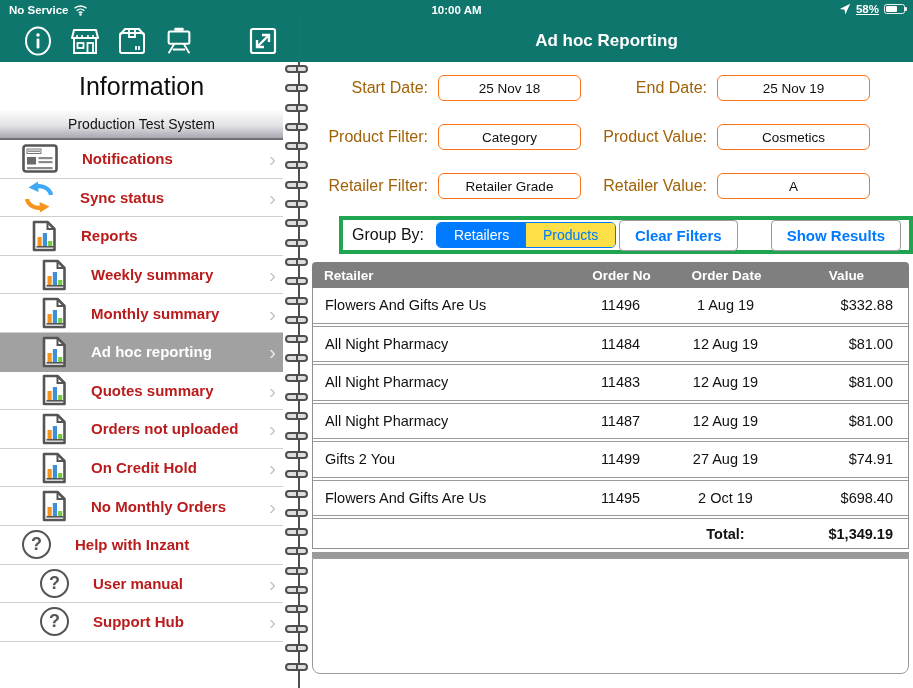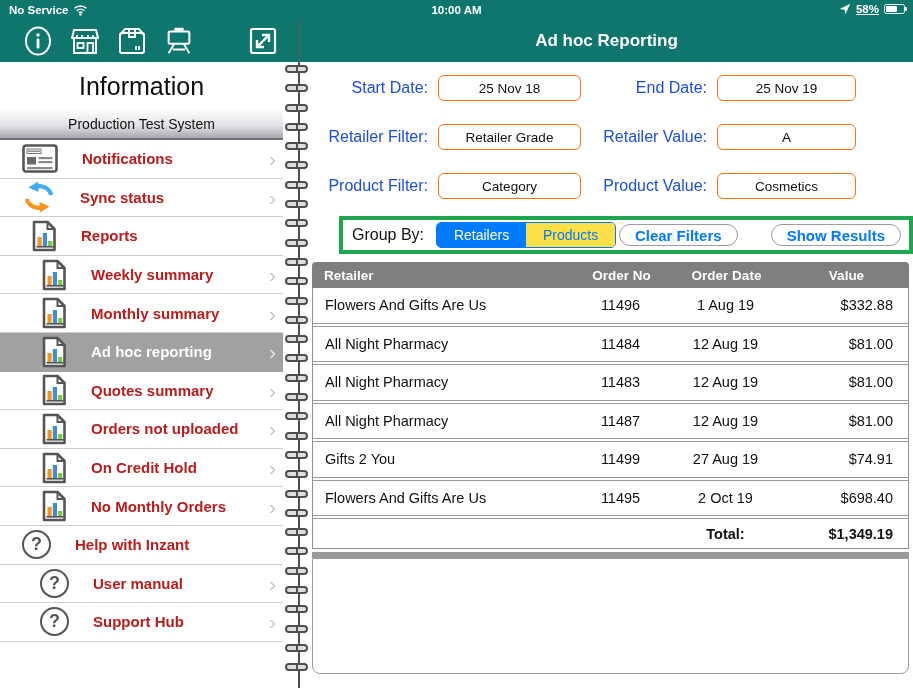--- a/index.html
+++ b/index.html
@@ -48,34 +48,34 @@
   .spiral { position:relative; width:27px; }
   .spine { position:absolute; left:15px; top:0; bottom:0; width:2px; background:#4f4f4f; }
   .coil-stack { position:absolute; left:2px; top:3px; display:flex; flex-direction:column; gap:11.3px; }
   .coil { position:relative; width:23px; height:8px; background:#dedede; border:2px solid #4f4f4f; border-radius:4px; }
   .coil::after { content:''; position:absolute; left:9px; top:-2px; bottom:-2px; width:2px; background:#4f4f4f; }
 
   
   .content { flex:1; padding-left:2px; }
   .f-row { display:flex; align-items:center; height:26px; margin-top:23px; }
   .f-row.first { margin-top:13px; }
-  .f-label { width:126px; text-align:right; font-size:16px; padding-right:10px; color:#1d4ed8; }
+  .f-label { width:126px; text-align:right; font-size:16px; padding-right:10px; color:#a16207; }
   .f-label.r2 { width:136px; }
   .f-field { width:143px; height:26px; border:1px solid #f97316; border-radius:6px; background:#fff;
              display:flex; align-items:center; justify-content:center; font-size:13.5px; cursor:pointer; }
-  .f-field.r2 { width:139px; }
+  .f-field.r2 { width:153px; }
 
   .groupby-box { margin-top:17px; margin-left:27px; width:574px; height:38px; border:4px solid #1fa44f;
                  display:flex; align-items:center; background:#fff; }
   .gb-label { margin-left:9px; font-size:16px; }
   .segmented { margin-left:12px; display:flex; height:26px; border:1px solid #007AFF; border-radius:5px; overflow:hidden; }
   .seg { min-width:89px; padding:0 8px; display:flex; align-items:center; justify-content:center;
          font-size:14px; color:#007AFF; background:#fde047; cursor:pointer; }
   .seg.active { background:#007AFF; color:#fff; }
-  .pill-btn { height:22px; padding:0 15px; border:1.5px solid #9a9aa0; border-radius:12px; background:#fff;
+  .pill-btn { height:31px; padding:0 15px; border:1.5px solid #9a9aa0; border-radius:4px; background:#fff;
               color:#007AFF; font-weight:bold; font-size:15px; display:flex; align-items:center; cursor:pointer; }
   .pill-btn.clear { margin-left:auto; }
   .pill-btn.show { margin-left:33px; margin-right:8px; }
 
   .report-table { margin-top:8px; width:597px;border-radius:32px; }
   .t-head { display:grid; grid-template-columns:1fr 95px 115px 125px; align-items:center; height:26px;
             background:#7f7f7f; color:#fff; font-weight:bold; font-size:13.5px; border-radius:4px 4px 0 0; }
   .t-body { border:1px solid #8f8f8f; border-top:none; }
   .t-row { display:grid; grid-template-columns:1fr 95px 115px 125px; align-items:center; height:38.5px;
            font-size:14.5px; background:#fff; border-bottom:4px double #9a9a9a; }
@@ -352,30 +352,30 @@
 
     <main class="content">
 
       <div class="f-row first">
         <span class="f-label">Start Date:</span>
         <div class="f-field">25 Nov 18</div>
         <span class="f-label r2">End Date:</span>
         <div class="f-field r2">25 Nov 19</div>
       </div>
       <div class="f-row">
+        <span class="f-label">Product Filter:</span>
+        <div class="f-field">Category</div>
+        <span class="f-label r2">Product Value:</span>
+        <div class="f-field r2">Cosmetics</div>
+      </div>
+      <div class="f-row">
         <span class="f-label">Retailer Filter:</span>
         <div class="f-field">Retailer Grade</div>
         <span class="f-label r2">Retailer Value:</span>
         <div class="f-field r2">A</div>
-      </div>
-      <div class="f-row">
-        <span class="f-label">Product Filter:</span>
-        <div class="f-field">Category</div>
-        <span class="f-label r2">Product Value:</span>
-        <div class="f-field r2">Cosmetics</div>
       </div>
 
       <div class="groupby-box">
         <span class="gb-label">Group By:</span>
         <div class="segmented">
           <span class="seg active">Retailers</span>
           <span class="seg">Products</span>
         </div>
         <button class="pill-btn clear">Clear Filters</button>
         <button class="pill-btn show">Show Results</button>

